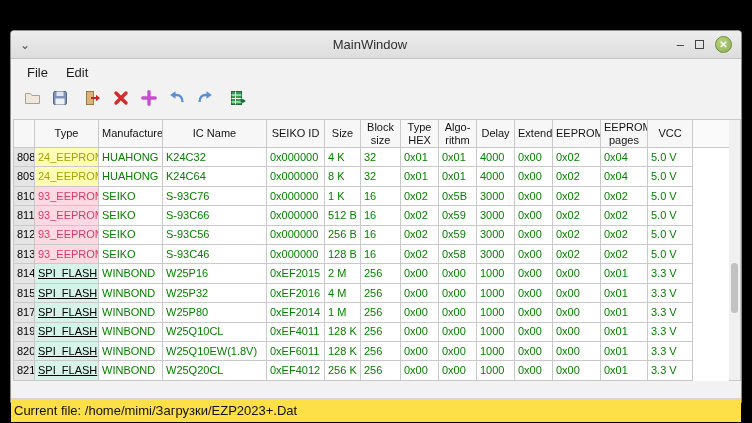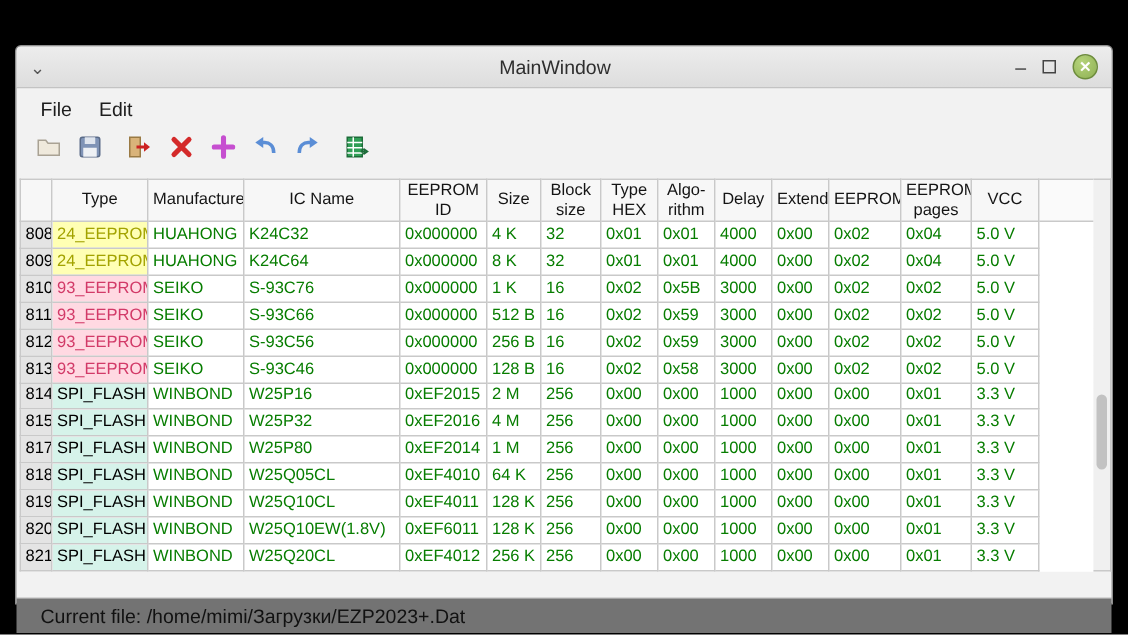--- a/index.html
+++ b/index.html
@@ -49,35 +49,35 @@
   }
   th {
     background:#f7f7f7; font-weight:normal; text-align:center; color:#141414;
     height:28px; white-space:pre-line; line-height:13px; font-size:11px;
   }
   td { height:15px; line-height:15px; }
   td.rownum { background:var(--rownum-bg,#e4e4e4); color:#000; text-align:right; }
   td.data { color:var(--data-text,#077d00); }
   td.typecell.eeprom24 { background:var(--t24-bg,#ffffb4); color:var(--t24-text,#a3a300); }
   td.typecell.eeprom93 { background:var(--t93-bg,#ffd9e2); color:var(--t93-text,#d23a68); }
-  td.typecell.spiflash { background:var(--spi-bg,#d6f3ea); color:var(--spi-text,#000); }
+  td.typecell.spiflash { background:var(--spi-bg,#d6f3ea); color:var(--spi-text,#000);text-decoration:underline; }
   th.filler { background:#fafafa; border-top-color:#c9c9c9; border-right:none; }
   td.filler { border-right:none; border-top:none; border-bottom:none; background:#fff; }
   .vscroll {
     width:12px; background:#f0f0f0; border:1px solid #c9c9c9; border-left:none;
     box-sizing:border-box; position:relative;
   }
   .vthumb {
     position:absolute; left:2px; right:2px; top:55%; height:50px;
     background:#c2c2c2; border-radius:5px;
   }
   
   .statusbar {
     height:23px; flex:0 0 23px; display:flex; align-items:center;
-    padding-left:16px; font-size:13px; color:#111; background:#737373;
+    padding-left:3px; font-size:13px; color:#111; background:#fde047;
     border-top:1px solid #d6d6d6;
   }
 </style>
 </head>
 <body>
 
 <div class="window">
 
   <div class="titlebar">
     <span class="tb-chevron">⌄</span>
@@ -164,21 +164,21 @@
           <col style="width:47px">
             <col style="width:45px">
             <col>
         </colgroup>
         <thead>
             <tr id="header-row">
               <th></th>
               <th>Type</th>
               <th>Manufacture</th>
               <th>IC Name</th>
-              <th>EEPROM ID</th>
+              <th>SEIKO ID</th>
               <th>Size</th>
               <th>Block
 size</th>
               <th>Type
 HEX</th>
               <th>Algo-
 rithm</th>
               <th>Delay</th>
               <th>Extend</th>
               <th>EEPROM</th>
@@ -336,37 +336,20 @@
               <td class="data">0x00</td>
               <td class="data">0x00</td>
               <td class="data">1000</td>
               <td class="data">0x00</td>
               <td class="data">0x00</td>
               <td class="data">0x01</td>
               <td class="data">3.3 V</td>
               <td class="filler"></td>
             </tr>
             <tr>
-              <td class="rownum">818</td>
-              <td class="typecell spiflash">SPI_FLASH</td>
-              <td class="data">WINBOND</td>
-              <td class="data">W25Q05CL</td>
-              <td class="data">0xEF4010</td>
-              <td class="data">64 K</td>
-              <td class="data">256</td>
-              <td class="data">0x00</td>
-              <td class="data">0x00</td>
-              <td class="data">1000</td>
-              <td class="data">0x00</td>
-              <td class="data">0x00</td>
-              <td class="data">0x01</td>
-              <td class="data">3.3 V</td>
-              <td class="filler"></td>
-            </tr>
-            <tr>
               <td class="rownum">819</td>
               <td class="typecell spiflash">SPI_FLASH</td>
               <td class="data">WINBOND</td>
               <td class="data">W25Q10CL</td>
               <td class="data">0xEF4011</td>
               <td class="data">128 K</td>
               <td class="data">256</td>
               <td class="data">0x00</td>
               <td class="data">0x00</td>
               <td class="data">1000</td>

